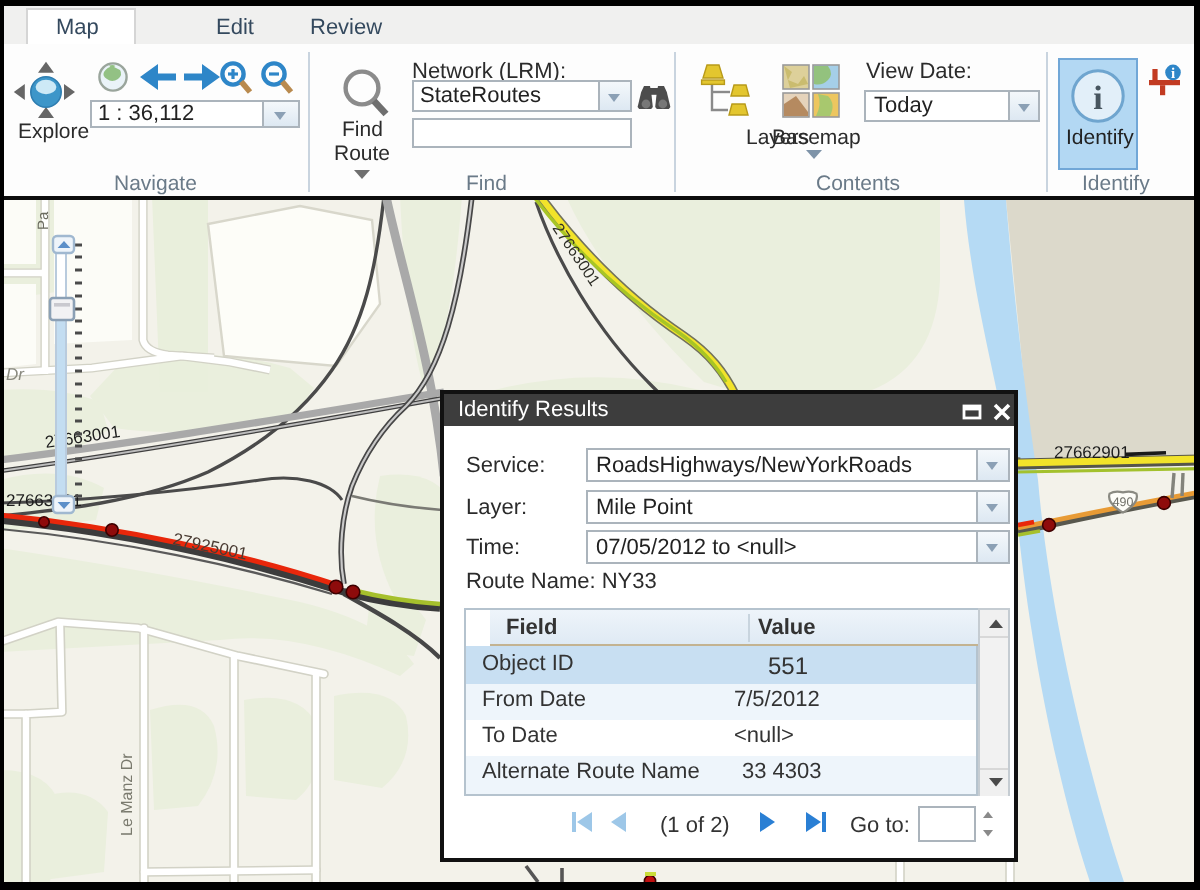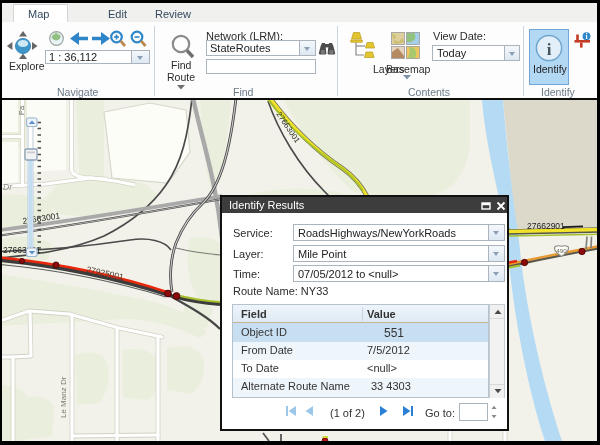--- a/index.html
+++ b/index.html
@@ -348,21 +348,21 @@
   <div class="dbtn" style="left:266px;top:48px;width:17px;height:17px;"></div>
 
   <div class="lbl" style="left:11px;top:71px;">Time:</div>
   <div class="box" style="left:71px;top:68px;width:196px;height:17px;"></div>
   <div class="combotxt" style="left:76px;top:71px;">07/05/2012 to &lt;null&gt;</div>
   <div class="dbtn" style="left:266px;top:68px;width:17px;height:17px;"></div>
 
   <div class="lbl" style="left:11px;top:88px;">Route Name: NY33</div>
 
   <div class="abs" style="left:10px;top:107px;width:257px;height:94px;border:1px solid #b5c3ce;box-sizing:border-box;background:#fff;">
-    <div class="abs" style="left:0;top:0;width:255px;height:18px;background:linear-gradient(#eef4fa,#dfeaf4);border-bottom:1px solid #c3b391;box-sizing:border-box;">
+    <div class="abs" style="left:12px;top:0;width:255px;height:18px;background:linear-gradient(#eef4fa,#dfeaf4);border-bottom:1px solid #c3b391;box-sizing:border-box;">
       <span class="abs" style="left:8px;top:3px;font-size:11px;font-weight:bold;color:#333;">Field</span>
       <span class="abs" style="left:134px;top:3px;font-size:11px;font-weight:bold;color:#333;">Value</span>
       <div class="abs" style="left:129px;top:2px;width:1px;height:14px;background:#c8d4de;"></div>
     </div>
     <div class="abs" style="left:0;top:18px;width:255px;height:19px;background:#c8dff2;border-bottom:1px solid #dce6ee;">
       <span class="abs" style="left:8px;top:3px;font-size:11px;color:#333;">Object ID</span>
       <span class="abs" style="left:151px;top:3px;font-size:12px;color:#333;">551</span>
     </div>
     <div class="abs" style="left:0;top:37px;width:255px;height:18px;background:#eef5fb;border-bottom:1px solid #dce6ee;text-align:center;">
       <span class="abs" style="left:8px;top:2px;font-size:11px;color:#333;">From Date</span>

